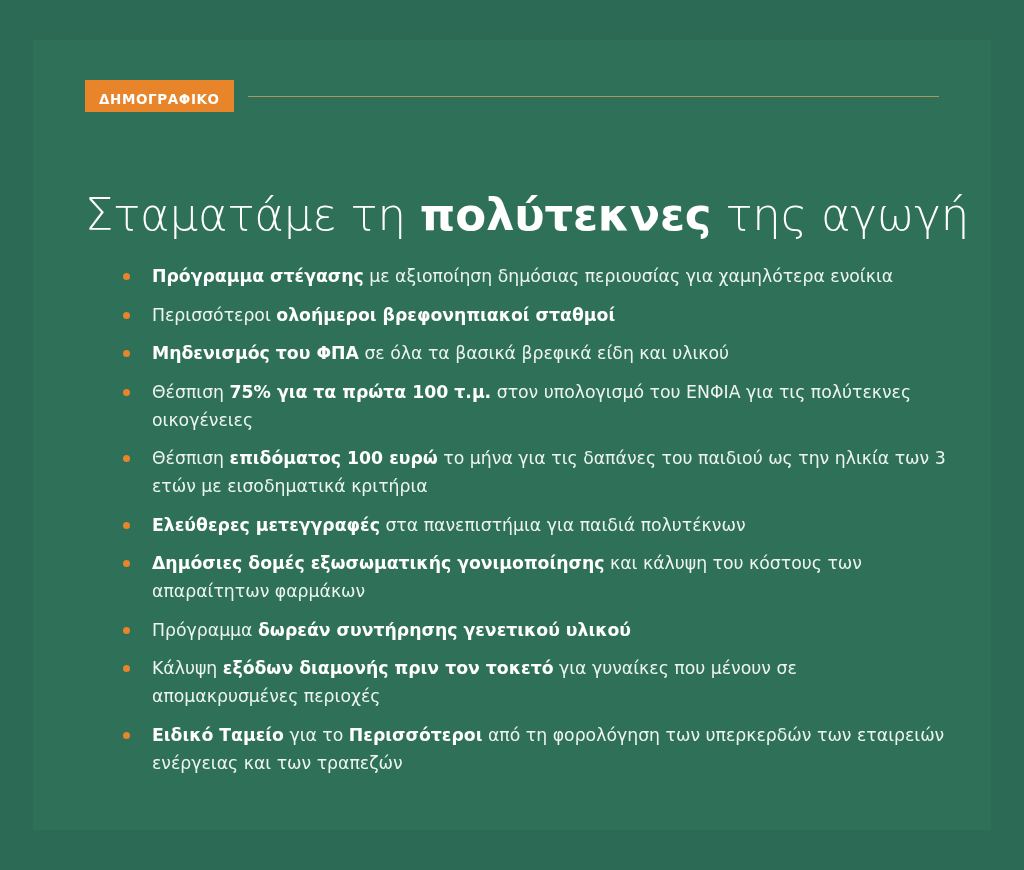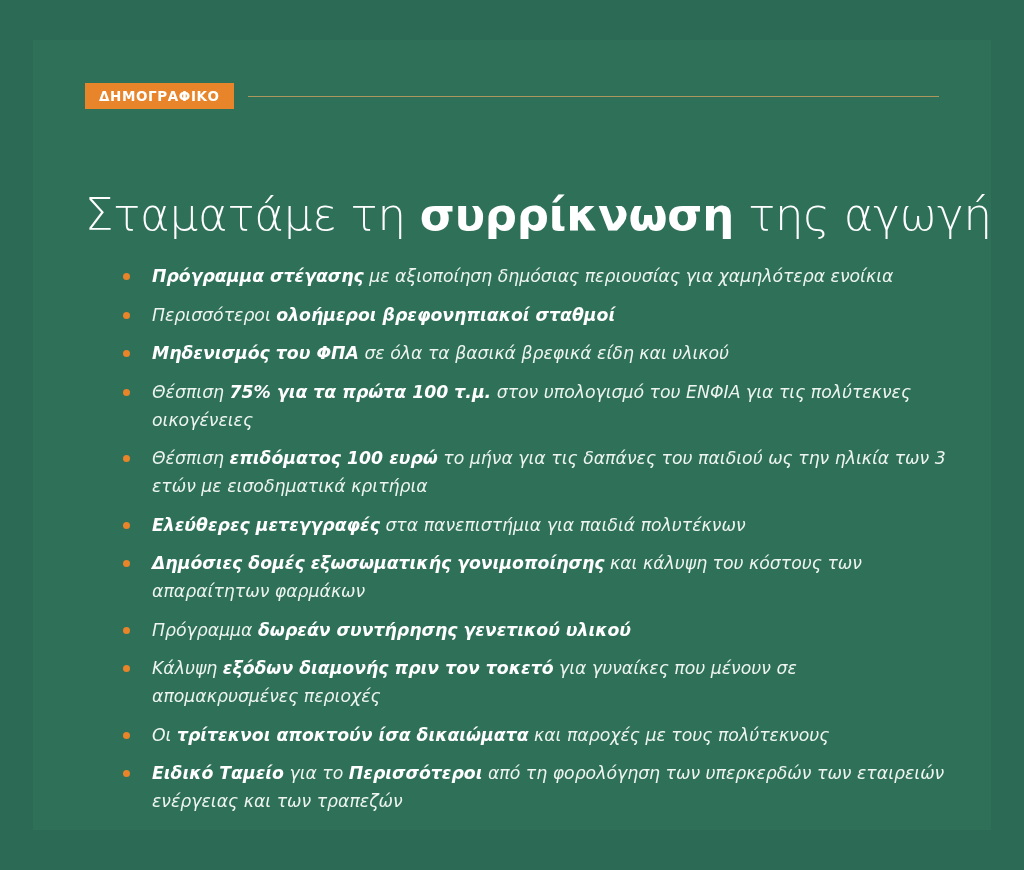--- a/index.html
+++ b/index.html
@@ -31,21 +31,21 @@
     height: 28px;
     display: flex;
     align-items: center;
   }
   .badge {
     background: #e8842a;
     color: #ffffff;
     font-size: 13.5px;
     font-weight: bold;
     letter-spacing: 0.6px;
-    padding: 7px 14px 6px 14px;
+    padding: 13px 14px 6px 14px;
     line-height: 1;
     white-space: nowrap;
   }
   .badge-rule {
     flex: 1;
     height: 1px;
     background: #d8a45e;
     opacity: 0.75;
     margin-left: 14px;
   }
@@ -62,21 +62,20 @@
     white-space: nowrap;
   }
   .title b {
     font-weight: bold;
   }
   .bullets {
     position: absolute;
     left: 52px;
     top: 222px;
     right: 44px;
-    font-style: italic;
   }
   .bullet {
     display: flex;
     align-items: flex-start;
     margin-bottom: 10.5px;
   }
   .dot {
     flex: 0 0 auto;
     width: 7px;
     height: 7px;
@@ -99,21 +98,21 @@
 <body>
 
 <div class="slide">
 
   <div class="badge-row">
     <div class="badge">ΔΗΜΟΓΡΑΦΙΚΟ</div>
     <div class="badge-rule"></div>
   </div>
 
   <h1 class="title">
-    <span>Σταματάμε τη </span><b>συρρίκνωση</b><span> της αγωγή</span>
+    <span>Σταματάμε τη </span><b>πολύτεκνες</b><span> της αγωγή</span>
   </h1>
 
   <div class="bullets" id="bullets">
       <div class="bullet">
         <span class="dot"></span>
         <div class="btext"><b>Πρόγραμμα στέγασης</b><span> με αξιοποίηση δημόσιας περιουσίας για χαμηλότερα ενοίκια</span></div>
       </div>
       <div class="bullet">
         <span class="dot"></span>
         <div class="btext"><span>Περισσότεροι </span><b>ολοήμεροι βρεφονηπιακοί σταθμοί</b></div>
@@ -141,21 +140,17 @@
       <div class="bullet">
         <span class="dot"></span>
         <div class="btext"><span>Πρόγραμμα </span><b>δωρεάν συντήρησης γενετικού υλικού</b></div>
       </div>
       <div class="bullet">
         <span class="dot"></span>
         <div class="btext"><span>Κάλυψη </span><b>εξόδων διαμονής πριν τον τοκετό</b><span> για γυναίκες που μένουν σε απομακρυσμένες περιοχές</span></div>
       </div>
       <div class="bullet">
         <span class="dot"></span>
-        <div class="btext"><span>Οι </span><b>τρίτεκνοι αποκτούν ίσα δικαιώματα</b><span> και παροχές με τους πολύτεκνους</span></div>
-      </div>
-      <div class="bullet">
-        <span class="dot"></span>
         <div class="btext"><b>Ειδικό Ταμείο</b><span> για το </span><b>Περισσότεροι</b><span> από τη φορολόγηση των υπερκερδών των εταιρειών ενέργειας και των τραπεζών</span></div>
       </div>
     </div>
 
 </div>
 
 </body></html>

